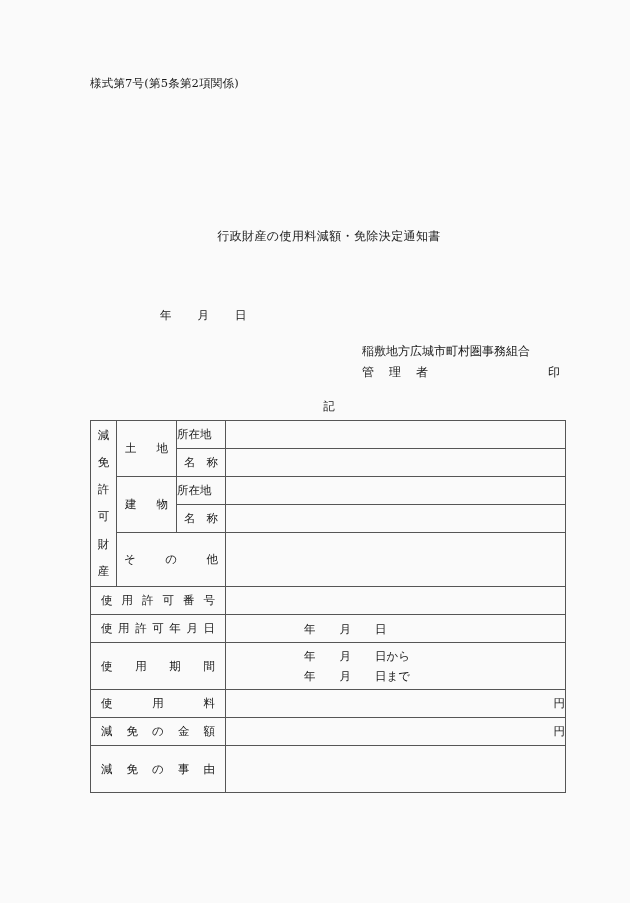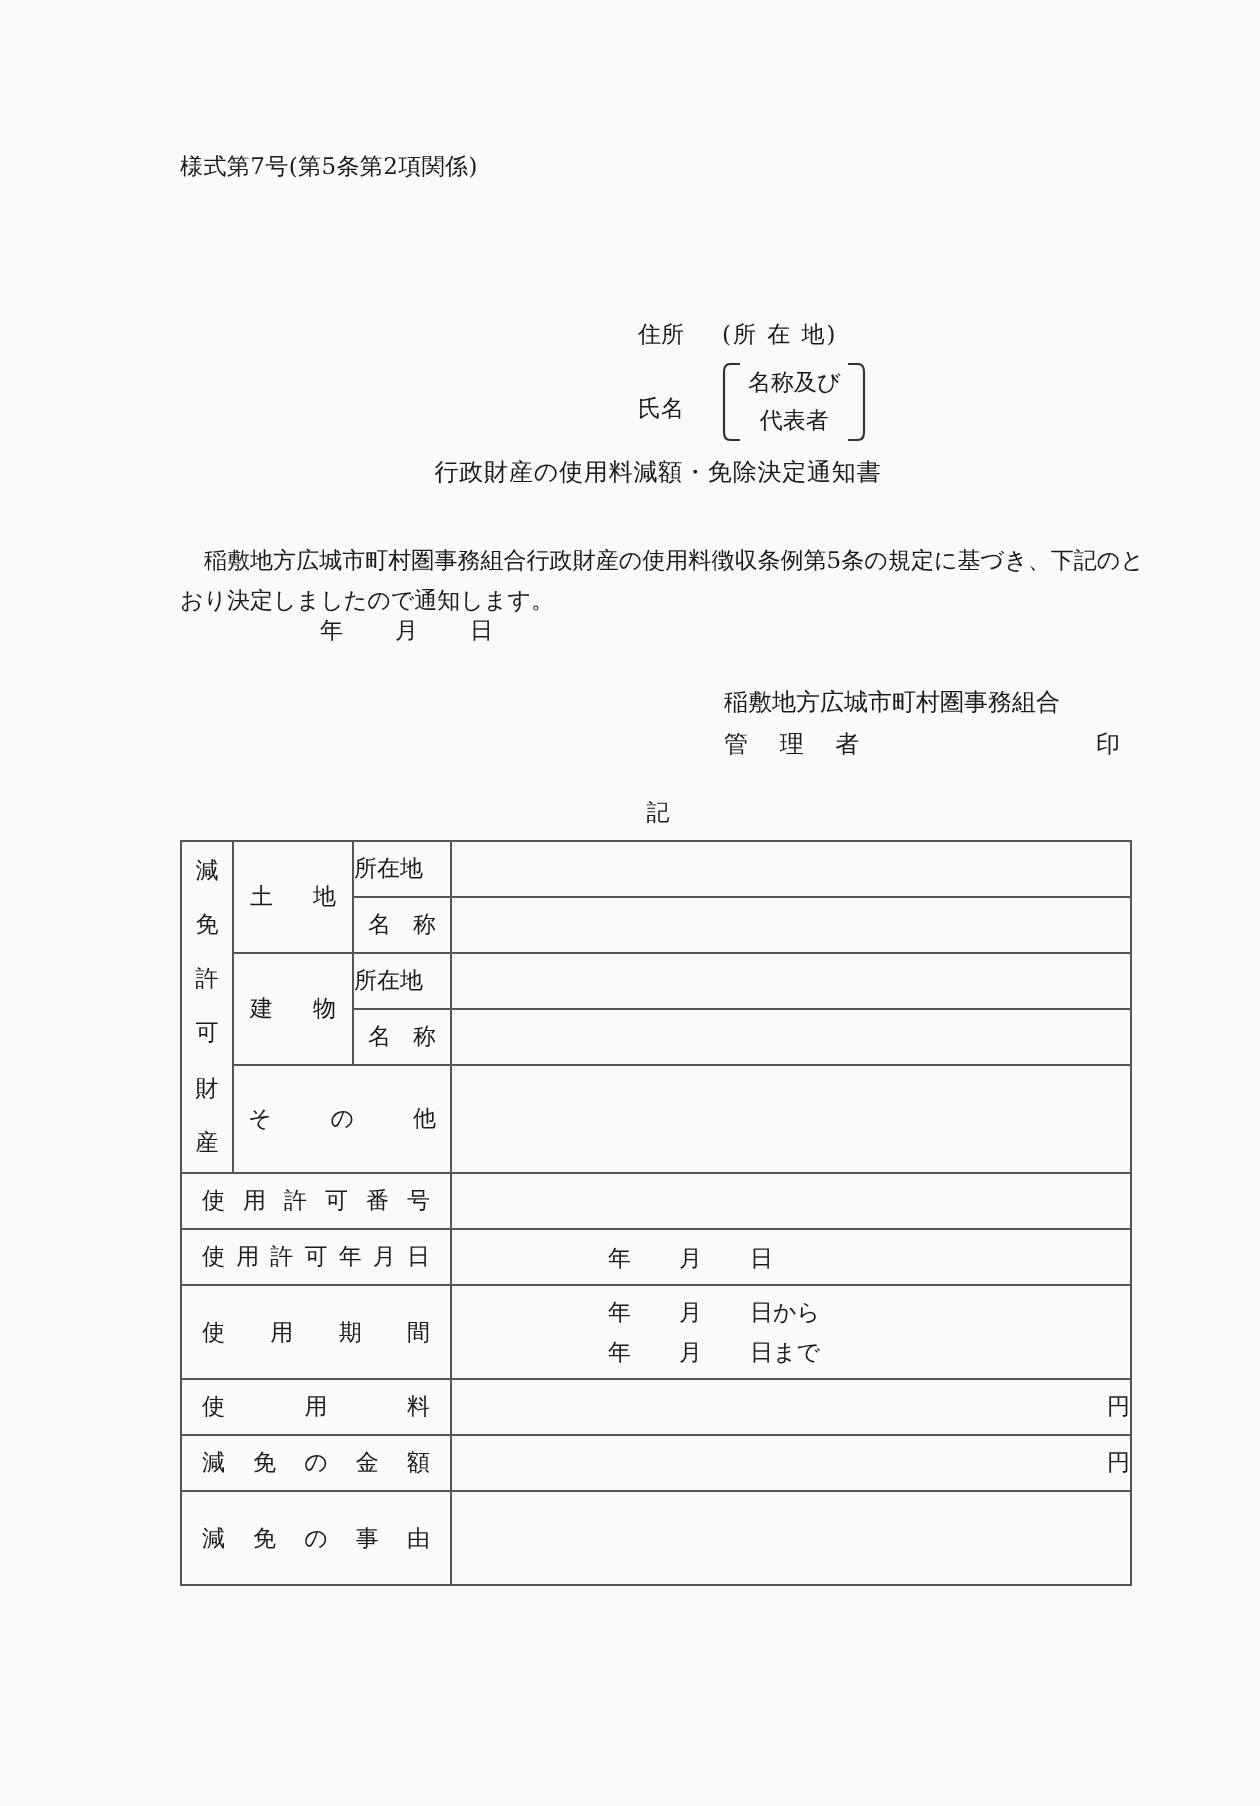--- a/index.html
+++ b/index.html
@@ -113,20 +113,21 @@
   .issuer {
     left: 348px;
     top: 341px;
     font-size: 12px;
     line-height: 21px;
     white-space: nowrap;
   }
   .issuer-role {
     display: flex;
     width: 198px;
+    font-family: Liberation Serif, serif;
   }
   .issuer-role .role-text {
     letter-spacing: 6px;
   }
   .issuer-role .seal {
     margin-left: auto;
   }
 
   
   .ki-mark {
@@ -212,49 +213,23 @@
   }
 </style>
 </head>
 <body>
 
 <div class="page">
 
   <div class="abs form-no">様式第7号(第5条第2項関係)</div>
 
 
-  <div class="abs addr-block">
-    <div class="addr-row">
-      <span class="addr-label">住所</span>
-      <span class="addr-val-paren">(所 在 地)</span>
-    </div>
-    <div class="addr-row name-row">
-      <span class="name-label">氏名</span>
-      <span class="brace-group">
-        <span class="bk bk-l">
-          <svg viewBox="0 0 10 40" preserveAspectRatio="none">
-            <path d="M9 1 L4 1 Q1 1 1 5 L1 35 Q1 39 4 39 L9 39" fill="none" stroke="#333" stroke-width="1.1"></path>
-          </svg>
-        </span>
-        <span class="bk bk-r">
-          <svg viewBox="0 0 10 40" preserveAspectRatio="none">
-            <path d="M1 1 L6 1 Q9 1 9 5 L9 35 Q9 39 6 39 L1 39" fill="none" stroke="#333" stroke-width="1.1"></path>
-          </svg>
-        </span>
-        <span class="brace-lines">
-          <div>名称及び</div>
-          <div>代表者</div>
-        </span>
-      </span>
-    </div>
-  </div>
 
   <div class="abs doc-title">行政財産の使用料減額・免除決定通知書</div>
 
-  <div class="abs body-para">稲敷地方広城市町村圏事務組合行政財産の使用料徴収条例第5条の規定に基づき、下記のとおり決定しましたので通知します。</div>
 
   <div class="abs date-line">
     <span>年</span><span class="g1"></span><span>月</span><span class="g2"></span><span>日</span>
   </div>
 
   <div class="abs issuer">
     <div>稲敷地方広城市町村圏事務組合</div>
     <div class="issuer-role">
       <span class="role-text">管 理 者</span>
       <span class="seal">印</span>

